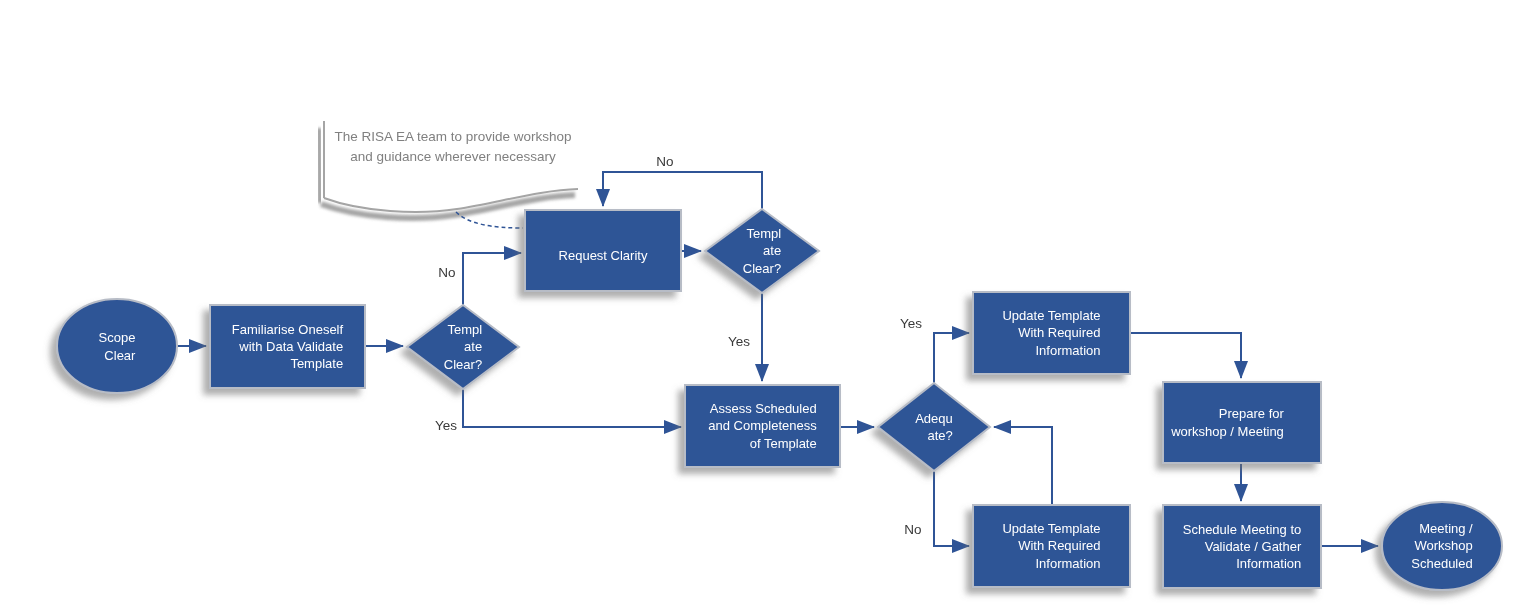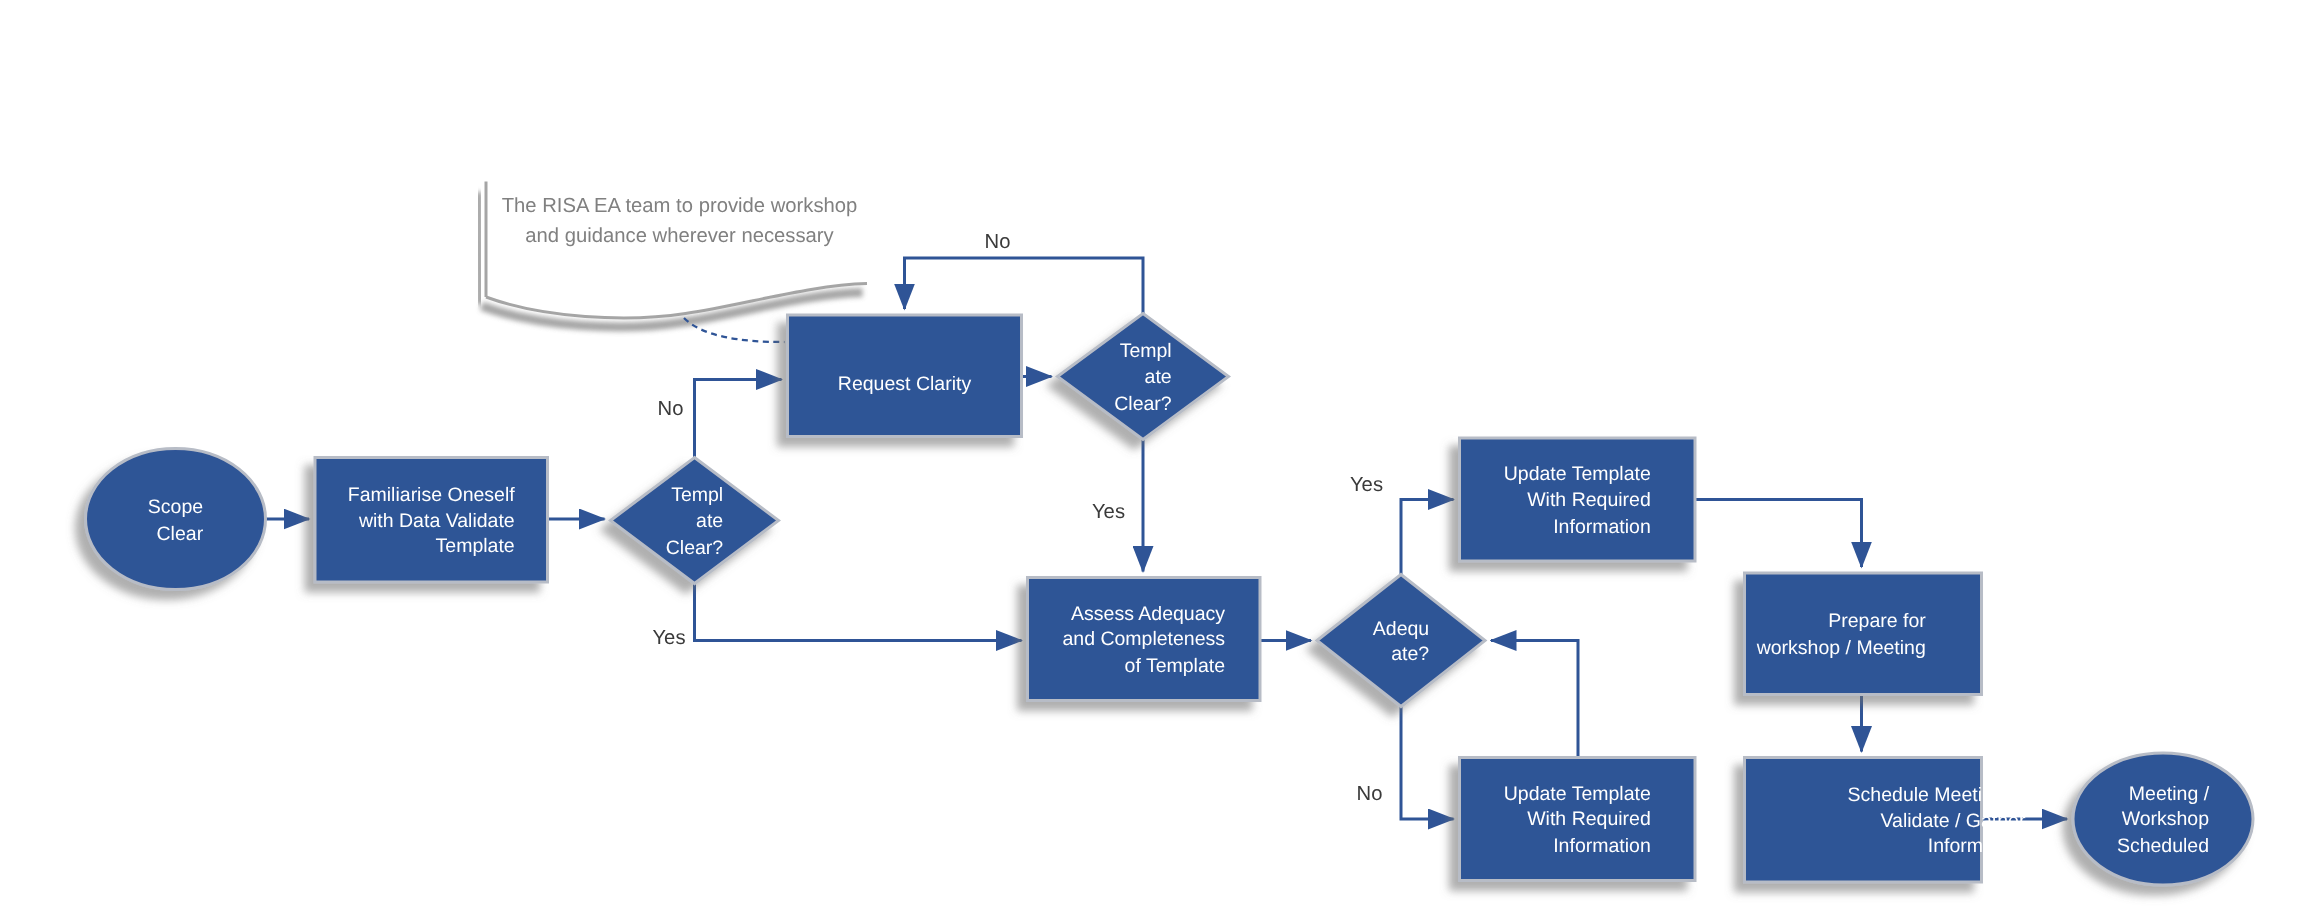--- a/index.html
+++ b/index.html
@@ -91,34 +91,34 @@
   <div class="nlabel" style="left:210px;top:305px;width:155px;height:83px">Familiarise Oneself
 with Data Validate
 Template</div>
   <div class="nlabel" style="left:407px;top:305px;width:112px;height:84px">Templ
 ate
 Clear?</div>
   <div class="nlabel" style="left:525px;top:210px;width:156px;height:92px">Request Clarity</div>
   <div class="nlabel" style="left:705px;top:209px;width:114px;height:84px">Templ
 ate
 Clear?</div>
-  <div class="nlabel" style="left:685px;top:385px;width:155px;height:82px">Assess Adequacy
+  <div class="nlabel" style="left:685px;top:385px;width:155px;height:82px">Assess Scheduled
 and Completeness
 of Template</div>
   <div class="nlabel" style="left:878px;top:383px;width:112px;height:88px">Adequ
 ate?</div>
   <div class="nlabel" style="left:973px;top:292px;width:157px;height:82px">Update Template
 With Required
 Information</div>
   <div class="nlabel" style="left:1163px;top:382px;width:129px;height:81px">Prepare for
 workshop / Meeting</div>
   <div class="nlabel" style="left:973px;top:505px;width:157px;height:82px">Update Template
 With Required
 Information</div>
-  <div class="nlabel" style="left:1212px;top:505px;width:158px;height:83px">Schedule Meeting to
+  <div class="nlabel" style="left:1163px;top:505px;width:158px;height:83px">Schedule Meeting to
 Validate / Gather
 Information</div>
   <div class="nlabel" style="left:1382px;top:502px;width:120px;height:88px">Meeting /
 Workshop
 Scheduled</div>
 
   <div class="note-text">The RISA EA team to provide workshop and guidance wherever necessary</div>
 
   <div class="edge-label" style="left:447px;top:272px">No</div>
   <div class="edge-label" style="left:665px;top:161px">No</div>

